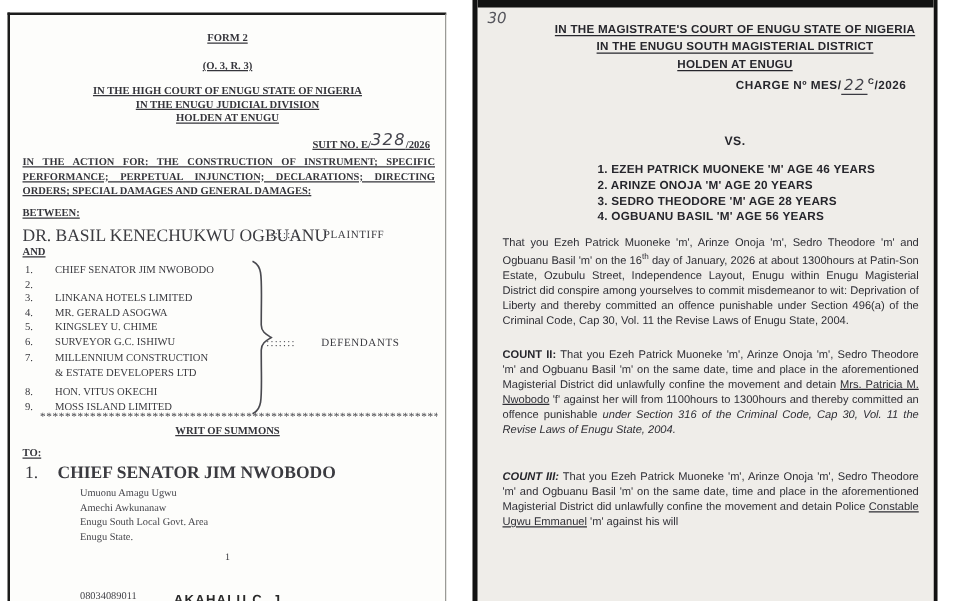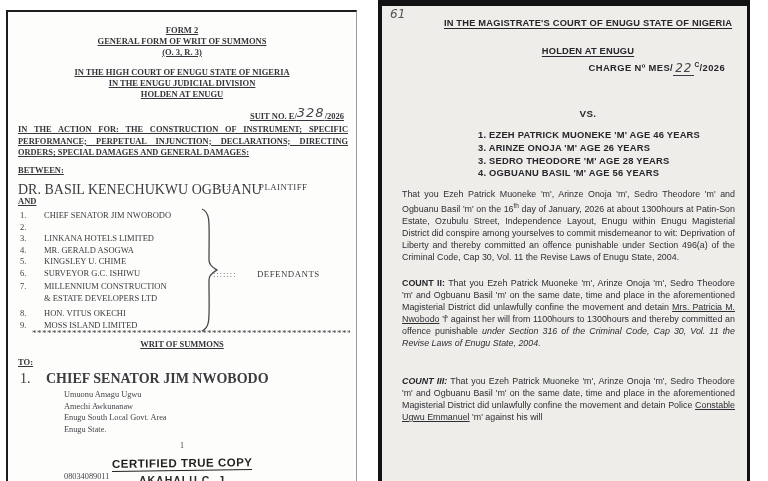--- a/index.html
+++ b/index.html
@@ -76,21 +76,20 @@
                  font-size: 12px; color: #55555c; }
 </style>
 </head>
 <body>
 
 <div id="stage">
 
   <div id="left-page">
 
     <div class="lp lp-center lp-h" style="top:13px;">FORM 2</div>
-    <div class="lp lp-center lp-h" style="top:24px;">GENERAL FORM OF WRIT OF SUMMONS</div>
     <div class="lp lp-center lp-h" style="top:35px;">(O. 3, R. 3)</div>
 
     <div class="lp lp-center lp-h" style="top:55px;">IN THE HIGH COURT OF ENUGU STATE OF NIGERIA</div>
     <div class="lp lp-center lp-h" style="top:66px;">IN THE ENUGU JUDICIAL DIVISION</div>
     <div class="lp lp-center lp-h" style="top:77px;">HOLDEN AT ENUGU</div>
 
     <div class="lp lp-h" style="top:97px; right:12px; text-align:right;">
       <span>SUIT NO. E/</span><span class="hand suit-hand">328</span><span>/2026</span>
     </div>
 
@@ -162,45 +161,43 @@
       </div>
       <div class="addr" style="margin-left:44px; margin-top:2px;">Umuonu Amagu Ugwu</div>
       <div class="addr" style="margin-left:44px;">Amechi Awkunanaw</div>
       <div class="addr" style="margin-left:44px;">Enugu South Local Govt. Area</div>
       <div class="addr" style="margin-left:44px;">Enugu State.</div>
       <div class="addr" style="margin-left:44px;margin-top:36px;">08034089011</div>
     </div>
 
     <div class="lp lp-center lp-plain" style="top:429px; font-size:8px;">1</div>
 
-    <div class="lp lp-center" style="top:441px;">
-      <span class="stamp1">CERTIFIED TRUE COPY</span>
-    </div>
     <div class="lp lp-center" style="top:458px;">
       <span class="stamp2">AKAHALU C. J</span>
     </div>
   </div>
 
   <div id="right-page">
     <div id="right-top-bar"></div>
 
-    <div class="rp corner-hand" style="top:7px; left:8px;">61</div>
+    <div class="rp corner-hand" style="top:7px; left:8px;">30</div>
 
     <div class="rp rp-center rp-h" style="top:17px;">IN THE MAGISTRATE'S COURT OF ENUGU STATE OF NIGERIA</div>
+    <div class="rp rp-center rp-h" style="top:31px;">IN THE ENUGU SOUTH MAGISTERIAL DISTRICT</div>
     <div class="rp rp-center rp-h" style="top:45px;">HOLDEN AT ENUGU</div>
 
     <div class="rp rp-b" style="top:60px; right:22px; font-size:9.4px;">
       <span>CHARGE Nº MES/</span><span class="hand charge-hand">22</span><sup>C</sup><span>/2026</span>
     </div>
 
     <div class="rp rp-center rp-b" style="top:108px;">VS.</div>
 
     <div class="rp" style="top:129px; left:96px;">
       <div class="accused-line">1. EZEH PATRICK MUONEKE 'M' AGE 46 YEARS</div>
-      <div class="accused-line">3. ARINZE ONOJA 'M' AGE 26 YEARS</div>
+      <div class="accused-line">2. ARINZE ONOJA 'M' AGE 20 YEARS</div>
       <div class="accused-line">3. SEDRO THEODORE 'M' AGE 28 YEARS</div>
       <div class="accused-line">4. OGBUANU BASIL 'M' AGE 56 YEARS</div>
     </div>
 
     <div class="rp rp-para" style="top:188px; left:20px; right:12px;">
       <span>That you Ezeh Patrick Muoneke 'm', Arinze Onoja 'm', Sedro Theodore 'm' and Ogbuanu Basil 'm' on the 16</span><sup>th</sup><span> day of January, 2026 at about 1300hours at Patin-Son Estate, Ozubulu Street, Independence Layout, Enugu within Enugu Magisterial District did conspire among yourselves to commit misdemeanor to wit: Deprivation of Liberty and thereby committed an offence punishable under Section 496(a) of the Criminal Code, Cap 30, Vol. 11 the Revise Laws of Enugu State, 2004.</span>
     </div>
 
     <div class="rp rp-para" style="top:277px; left:20px; right:12px;">
       <span class="cnt-label">COUNT II:</span><span> That you Ezeh Patrick Muoneke 'm', Arinze Onoja 'm', Sedro Theodore 'm' and Ogbuanu Basil 'm' on the same date, time and place in the aforementioned Magisterial District did unlawfully confine the movement and detain </span><span class="uline">Mrs. Patricia M. Nwobodo</span><span> 'f' against her will from 1100hours to 1300hours and thereby committed an offence punishable </span><span class="ital">under Section 316 of the Criminal Code, Cap 30, Vol. 11 the Revise Laws of Enugu State, 2004.</span>

